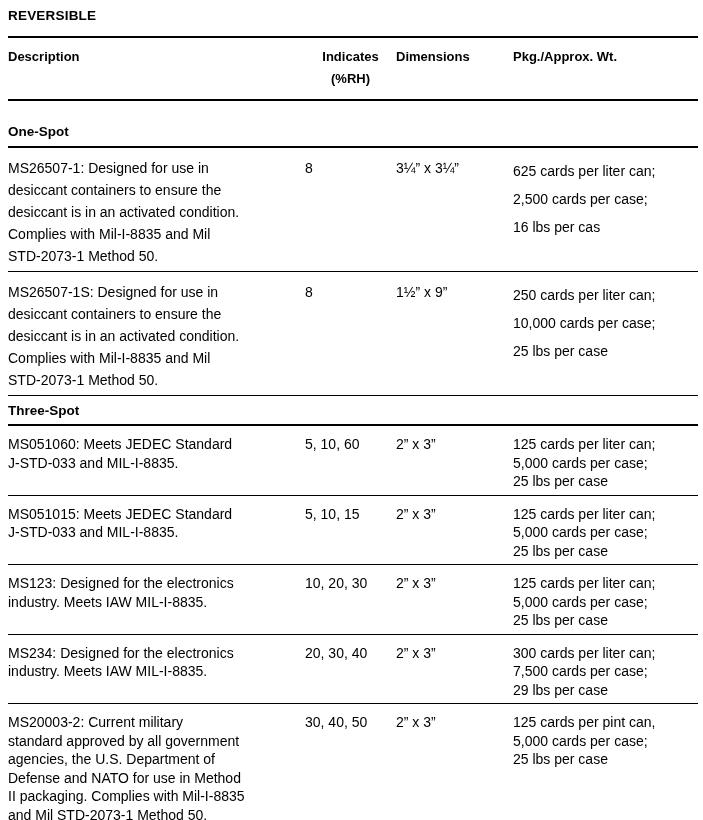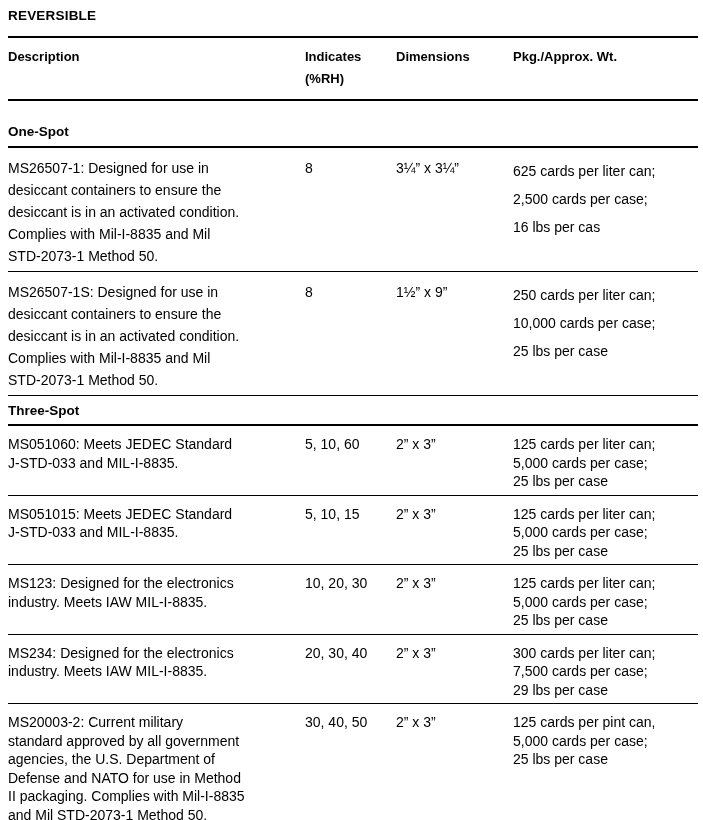--- a/index.html
+++ b/index.html
@@ -25,21 +25,21 @@
     border-bottom: 1px solid #4c1d95;
   }
   th {
     font: bold 13px/22px "Liberation Sans", sans-serif;
     text-align: left;
     vertical-align: top;
     padding: 8px 0 9px 0;
     border-bottom: 2px solid #000;
     white-space: pre-line;
   }
-  th.center { text-align: left; }
+  th.center { text-align: center; }
   td.section-cell {
     font: bold 13.5px/17px "Liberation Sans", sans-serif;
     padding: 22px 0 6px 0;
     border-bottom: 2px solid #000;
   }
   tbody.three-spot td.section-cell { padding: 6px 0 5px 0; margin-top: 7px; }
   td.cell {
     font-family: Liberation Sans, sans-serif;
     font-size: 14px;
     vertical-align: top;

